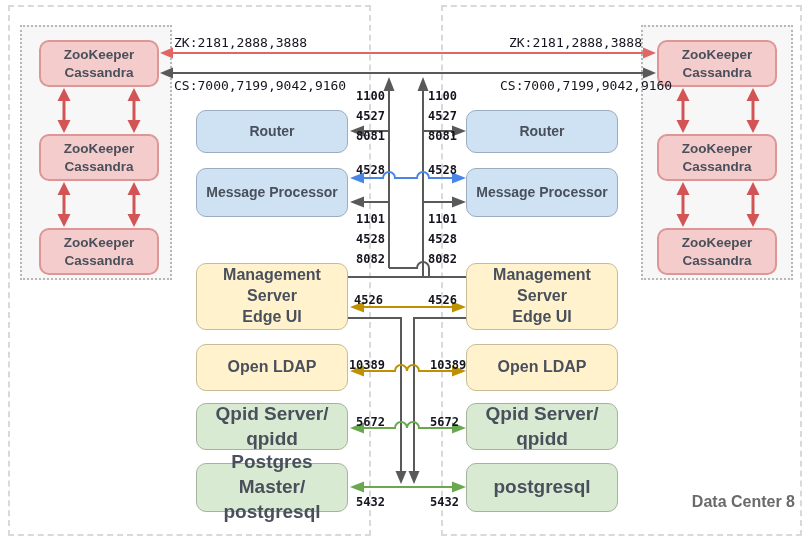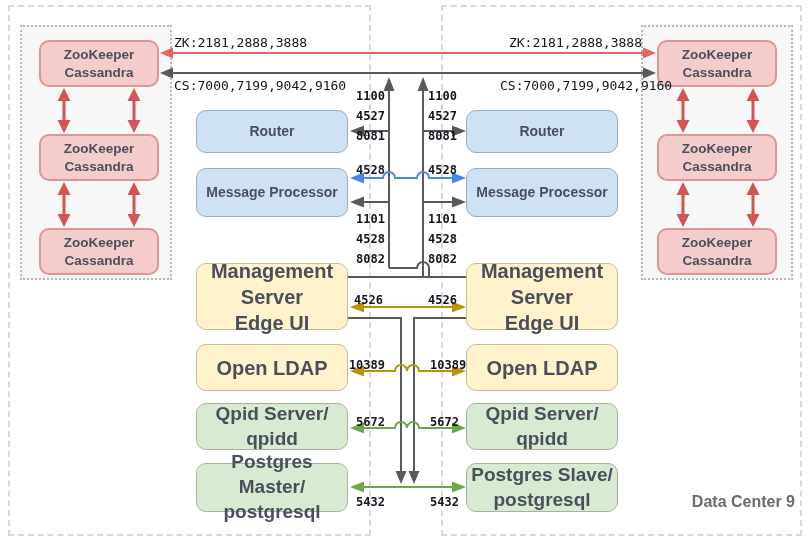--- a/index.html
+++ b/index.html
@@ -5,21 +5,21 @@
   html,body{margin:0;padding:0;background:#ffffff;}
   #canvas{position:relative;width:808px;height:546px;background:#ffffff;overflow:hidden;
           font-family:"Liberation Sans",sans-serif;}
   .boundary{position:absolute;border:2px dashed var(--c-dashed_border);box-sizing:border-box;}
   .cluster{position:absolute;border:2px dotted var(--c-dotted_border);background:var(--c-cluster_bg);box-sizing:border-box;}
   .node{position:absolute;box-sizing:border-box;border-radius:10px;display:flex;flex-direction:column;
         align-items:center;justify-content:center;text-align:center;
         font-weight:bold;color:var(--c-box_text);line-height:1.3;}
   .node.pink{background:var(--c-pink_fill);border:2px solid var(--c-pink_border);font-size:13.5px;}
   .node.blue{background:var(--c-blue_fill);border:1.5px solid var(--c-blue_border);font-size:14px;}
-  .node.yellow{background:var(--c-yellow_fill);border:1.5px solid var(--c-yellow_border);font-size:20px;}
+  .node.yellow{background:var(--c-yellow_fill);border:1.5px solid var(--c-yellow_border);font-size:16px;}
   .node.green{background:var(--c-green_fill);border:1.5px solid var(--c-green_border);font-size:19px;}
   .port{position:absolute;font-family:"DejaVu Sans Mono",monospace;font-weight:bold;font-size:12px;
         line-height:20px;color:var(--c-port_text);white-space:pre-line;width:60px;}
   .port.r{text-align:right;}
   .toplabel{position:absolute;font-family:"DejaVu Sans Mono",monospace;font-weight:normal;font-size:13px;
         color:var(--c-port_text);}
   .toplabel.r{text-align:right;width:142px;}
   .dclabel{position:absolute;font-size:16px;font-weight:bold;color:var(--c-dc_label);}
   .dclabel.r{text-align:right;width:135px;}
   svg#wires{position:absolute;left:0;top:0;}
@@ -103,21 +103,20 @@
     <span>Edge UI</span>
   </div>
   <div class="node yellow" style="left:466px;top:344px;width:152px;height:47px;">
     <span>Open LDAP</span>
   </div>
   <div class="node green" style="left:466px;top:403px;width:152px;height:47px;">
     <span>Qpid Server/</span>
     <span>qpidd</span>
   </div>
   <div class="node green" style="left:466px;top:463px;width:152px;height:49px;">
-    <span>Postgres Slave/</span>
     <span>postgresql</span>
   </div>
 
   <svg id="wires" width="808" height="546" viewBox="0 0 808 546">
 
     <g class="lnk zk">
       <line x1="163" y1="53" x2="653" y2="53"></line>
       <polygon points="160,53 173,47.5 173,58.5"></polygon>
       <polygon points="656,53 643,47.5 643,58.5"></polygon>
     </g>
@@ -246,15 +245,15 @@
 
   <div class="port r" style="left:325px;top:355px;">10389</div>
   <div class="port" style="left:430px;top:355px;">10389</div>
 
   <div class="port r" style="left:325px;top:412px;">5672</div>
   <div class="port" style="left:430px;top:412px;">5672</div>
 
   <div class="port r" style="left:325px;top:492px;">5432</div>
   <div class="port" style="left:430px;top:492px;">5432</div>
 
-  <div class="dclabel r" style="left:660px;top:493px;">Data Center 9</div>
+  <div class="dclabel r" style="left:660px;top:493px;">Data Center 8</div>
 
 </div>
 
 </body></html>

